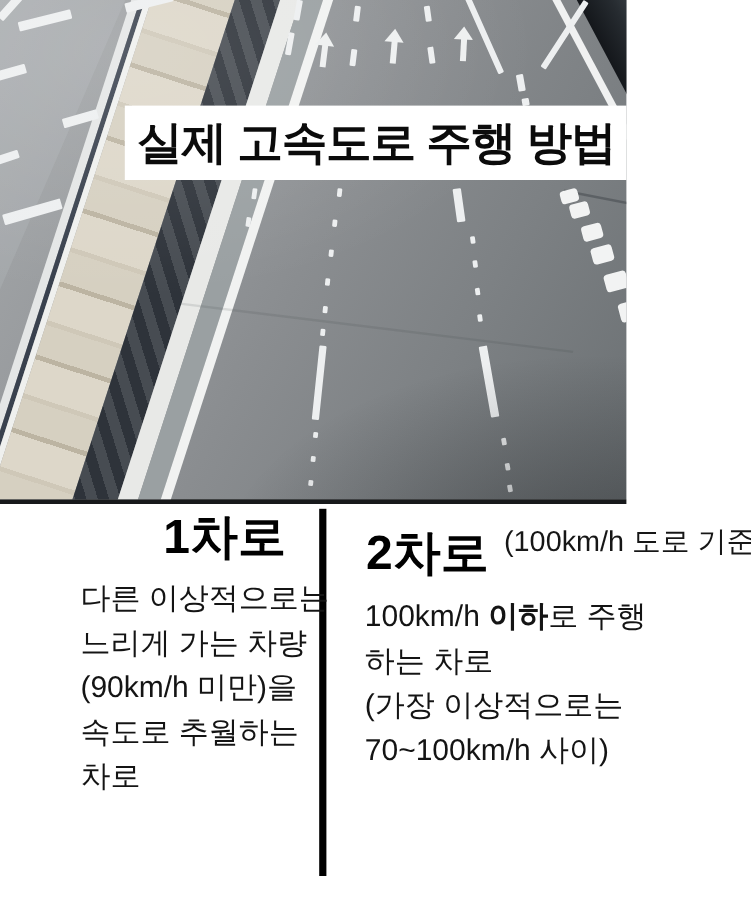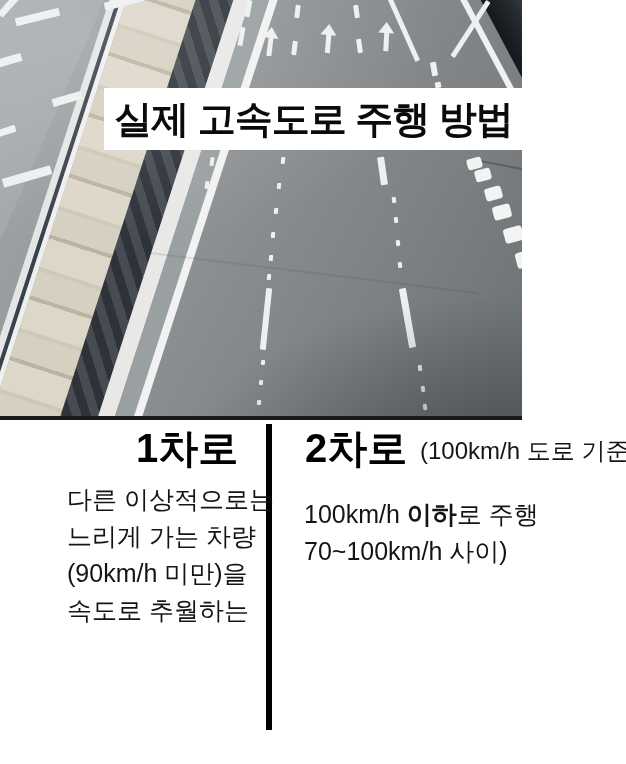--- a/index.html
+++ b/index.html
@@ -58,21 +58,21 @@
 
   .banner{position:absolute;left:104px;top:88px;width:419px;height:62px;background:#ffffff;
           display:flex;align-items:center;justify-content:center;z-index:6;}
   .banner span{font-size:38px;font-weight:800;letter-spacing:-1px;color:#0b0b0b;white-space:nowrap;}
 
   
   .content{position:absolute;left:0;top:420px;width:626px;height:404px;background:#fff;}
   .divider{position:absolute;left:266px;top:4px;width:6px;height:306px;background:#000;}
   .lane-title{position:absolute;font-size:40px;font-weight:800;line-height:42px;color:#000;white-space:nowrap;}
   #t1{left:136px;top:7px;}
-  #t2{left:305px;top:7px;}
+  #t2{left:305px;top:20px;}
   .subtitle{position:absolute;left:420px;top:15px;font-size:24px;color:#161616;white-space:nowrap;}
   .para{position:absolute;font-size:25px;line-height:37px;color:#141414;}
   #p1{left:67px;top:61px;}
   #p2{left:304px;top:76px;}
   .t-line{white-space:nowrap;}
   .t-line .b{font-weight:700;}
 </style>
 </head>
 <body>
 
@@ -179,20 +179,23 @@
   <div class="content">
     <div class="divider"></div>
     <div class="lane-title" id="t1">1차로</div>
     <div class="lane-title" id="t2">2차로</div>
     <div class="subtitle">(100km/h 도로 기준)</div>
     <div class="para" id="p1">
         <div class="t-line"><span>다른 이상적으로는</span></div>
         <div class="t-line"><span>느리게 가는 차량</span></div>
         <div class="t-line"><span>(90km/h 미만)을</span></div>
         <div class="t-line"><span>속도로 추월하는</span></div>
+        <div class="t-line"><span>차로</span></div>
       </div>
     <div class="para" id="p2">
         <div class="t-line"><span>100km/h </span><span class="b">이하</span><span>로 주행</span></div>
+        <div class="t-line"><span>하는 차로</span></div>
+        <div class="t-line"><span>(가장 이상적으로는</span></div>
         <div class="t-line"><span>70~100km/h 사이)</span></div>
       </div>
   </div>
 
 </div>
 
 </body></html>

